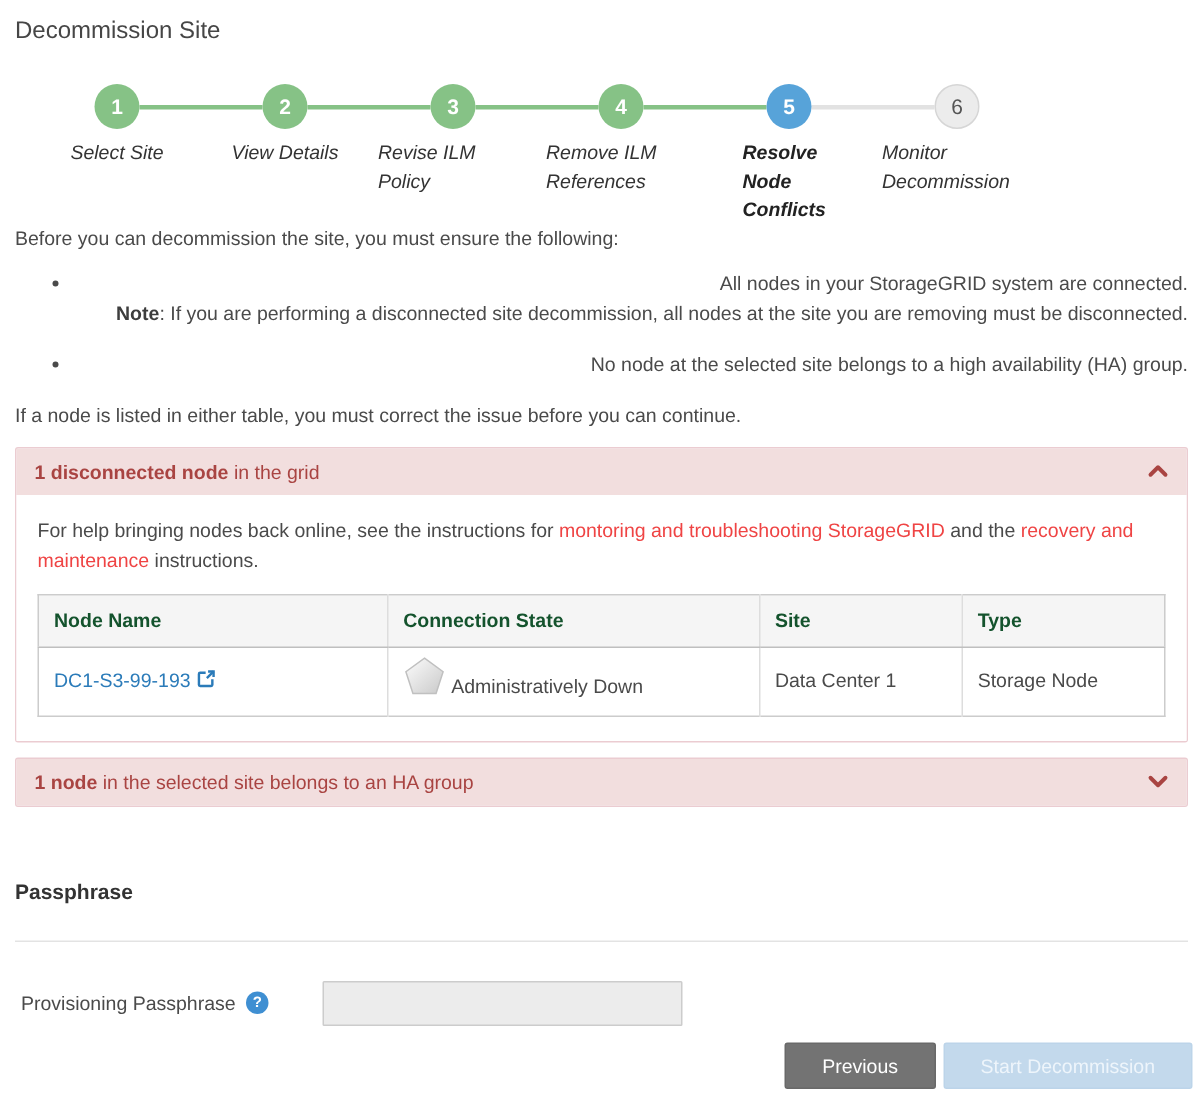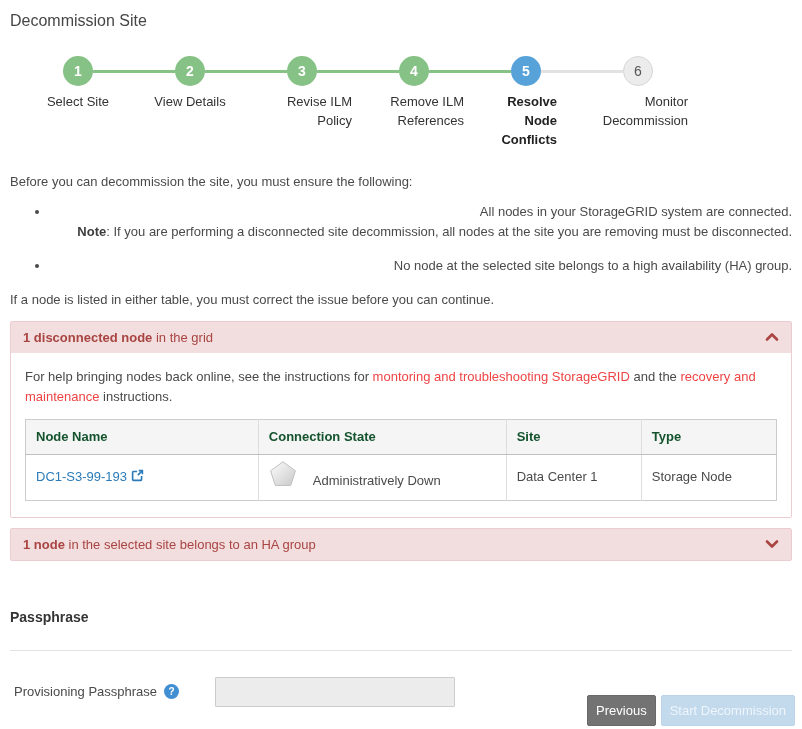--- a/index.html
+++ b/index.html
@@ -23,28 +23,28 @@
   .step:first-child::before { display:none; }
   .step.line-todo::before { background:#e2e2e2; }
   .step-circle {
     width:30px; height:30px; border-radius:50%; z-index:1;
     display:flex; align-items:center; justify-content:center;
     font-size:14px; font-weight:bold; color:#fff; background:#86c286;
   }
   .step.active .step-circle { background:#57a3d9; }
   .step.upcoming .step-circle { background:#ececec; border:1px solid #d6d6d6; color:#555; font-weight:400; }
   .step-label {
-    margin-top:7px; text-align:right; max-width:100px;
-    line-height:1.45; color:#333;
+    margin-top:7px; text-align:left; max-width:100px;
+    line-height:1.45; color:#333;font-style:italic;
   }
   .step.active .step-label { font-weight:bold; color:#222; }
   .step-label.narrow { max-width:62px; }
 
   
-  .intro-lead { margin-top:24px; }
+  .intro-lead { margin-top:1px; }
   .intro-list { margin:13px 0 0 40px; list-style:disc; color:#4a4a4a; }
   .intro-list li { margin-bottom:14px; line-height:1.55;text-align:right; }
   .intro-footer { margin-top:16px; }
   b.inline { color:#3d3d3d; }
 
   
   .panel { border:1px solid #ebccd1; border-radius:2px; margin-top:14px; }
   .panel-heading {
     background:#f2dede; color:#a94442; padding:8px 12px;
     display:flex; align-items:center; cursor:pointer;
@@ -60,42 +60,42 @@
   
   table.nodes { width:100%; border-collapse:collapse; margin-top:12px; border:1px solid #ccc; }
   table.nodes th {
     background:#f5f5f5; text-align:left; font-weight:bold; color:#14532d;
     padding:7px 10px; border-bottom:1px solid #bfbfbf; border-right:1px solid #ddd;
   }
   table.nodes td { padding:5px 10px; border-right:1px solid #ddd; background:#fff; vertical-align:middle; }
   table.nodes th:last-child, table.nodes td:last-child { border-right:none; }
   .node-link { color:#2b7bb9; cursor:pointer; }
   .ext-icon { display:inline-block; vertical-align:-1px; margin-left:4px; }
-  .conn-state { display:flex; align-items:flex-end; gap:16px; }
+  .conn-state { display:flex; align-items:flex-end; gap:4px; }
   .conn-state .state-text { padding-bottom:3px; }
 
   
   .pass-section { margin-top:48px; }
   .pass-heading { font-size:14px; font-weight:bold; color:#333; padding-bottom:25px; border-bottom:1px solid #e3e3e3; }
   .form-row { display:flex; align-items:center; margin-top:26px; padding-left:4px; }
   .form-label { color:#4a4a4a; }
   .help-icon {
     display:inline-flex; align-items:center; justify-content:center;
     width:15px; height:15px; border-radius:50%; background:#3f8fd2; color:#fff;
     font-size:10px; font-weight:bold; margin-left:7px; cursor:pointer;
   }
   .pass-input {
     margin-left:36px; width:240px; height:30px;
     background:#ececec; border:1px solid #ccc; border-radius:1px;
     font-family:"Liberation Sans", sans-serif; font-size:13px; padding:0 8px; color:#555;
   }
 
   
   .actions { position:absolute; right:7px; top:695px; display:flex; gap:5px; }
-  .btn { font-family:"Liberation Sans", sans-serif; font-size:13px; padding:7px 8px; border-radius:2px; cursor:pointer; }
+  .btn { font-family:"Liberation Sans", sans-serif; font-size:13px; padding:7px 24px; border-radius:2px; cursor:pointer; }
   .btn-prev { background:#737373; border:1px solid #696969; color:#fff; }
   .btn-start { background:#c3d9ec; border:1px solid #bcd4e9; color:#eef5fb; cursor:default; }
 </style>
 </head>
 <body>
 
 <div class="page">
 
   <div class="page-title">Decommission Site</div>
 

